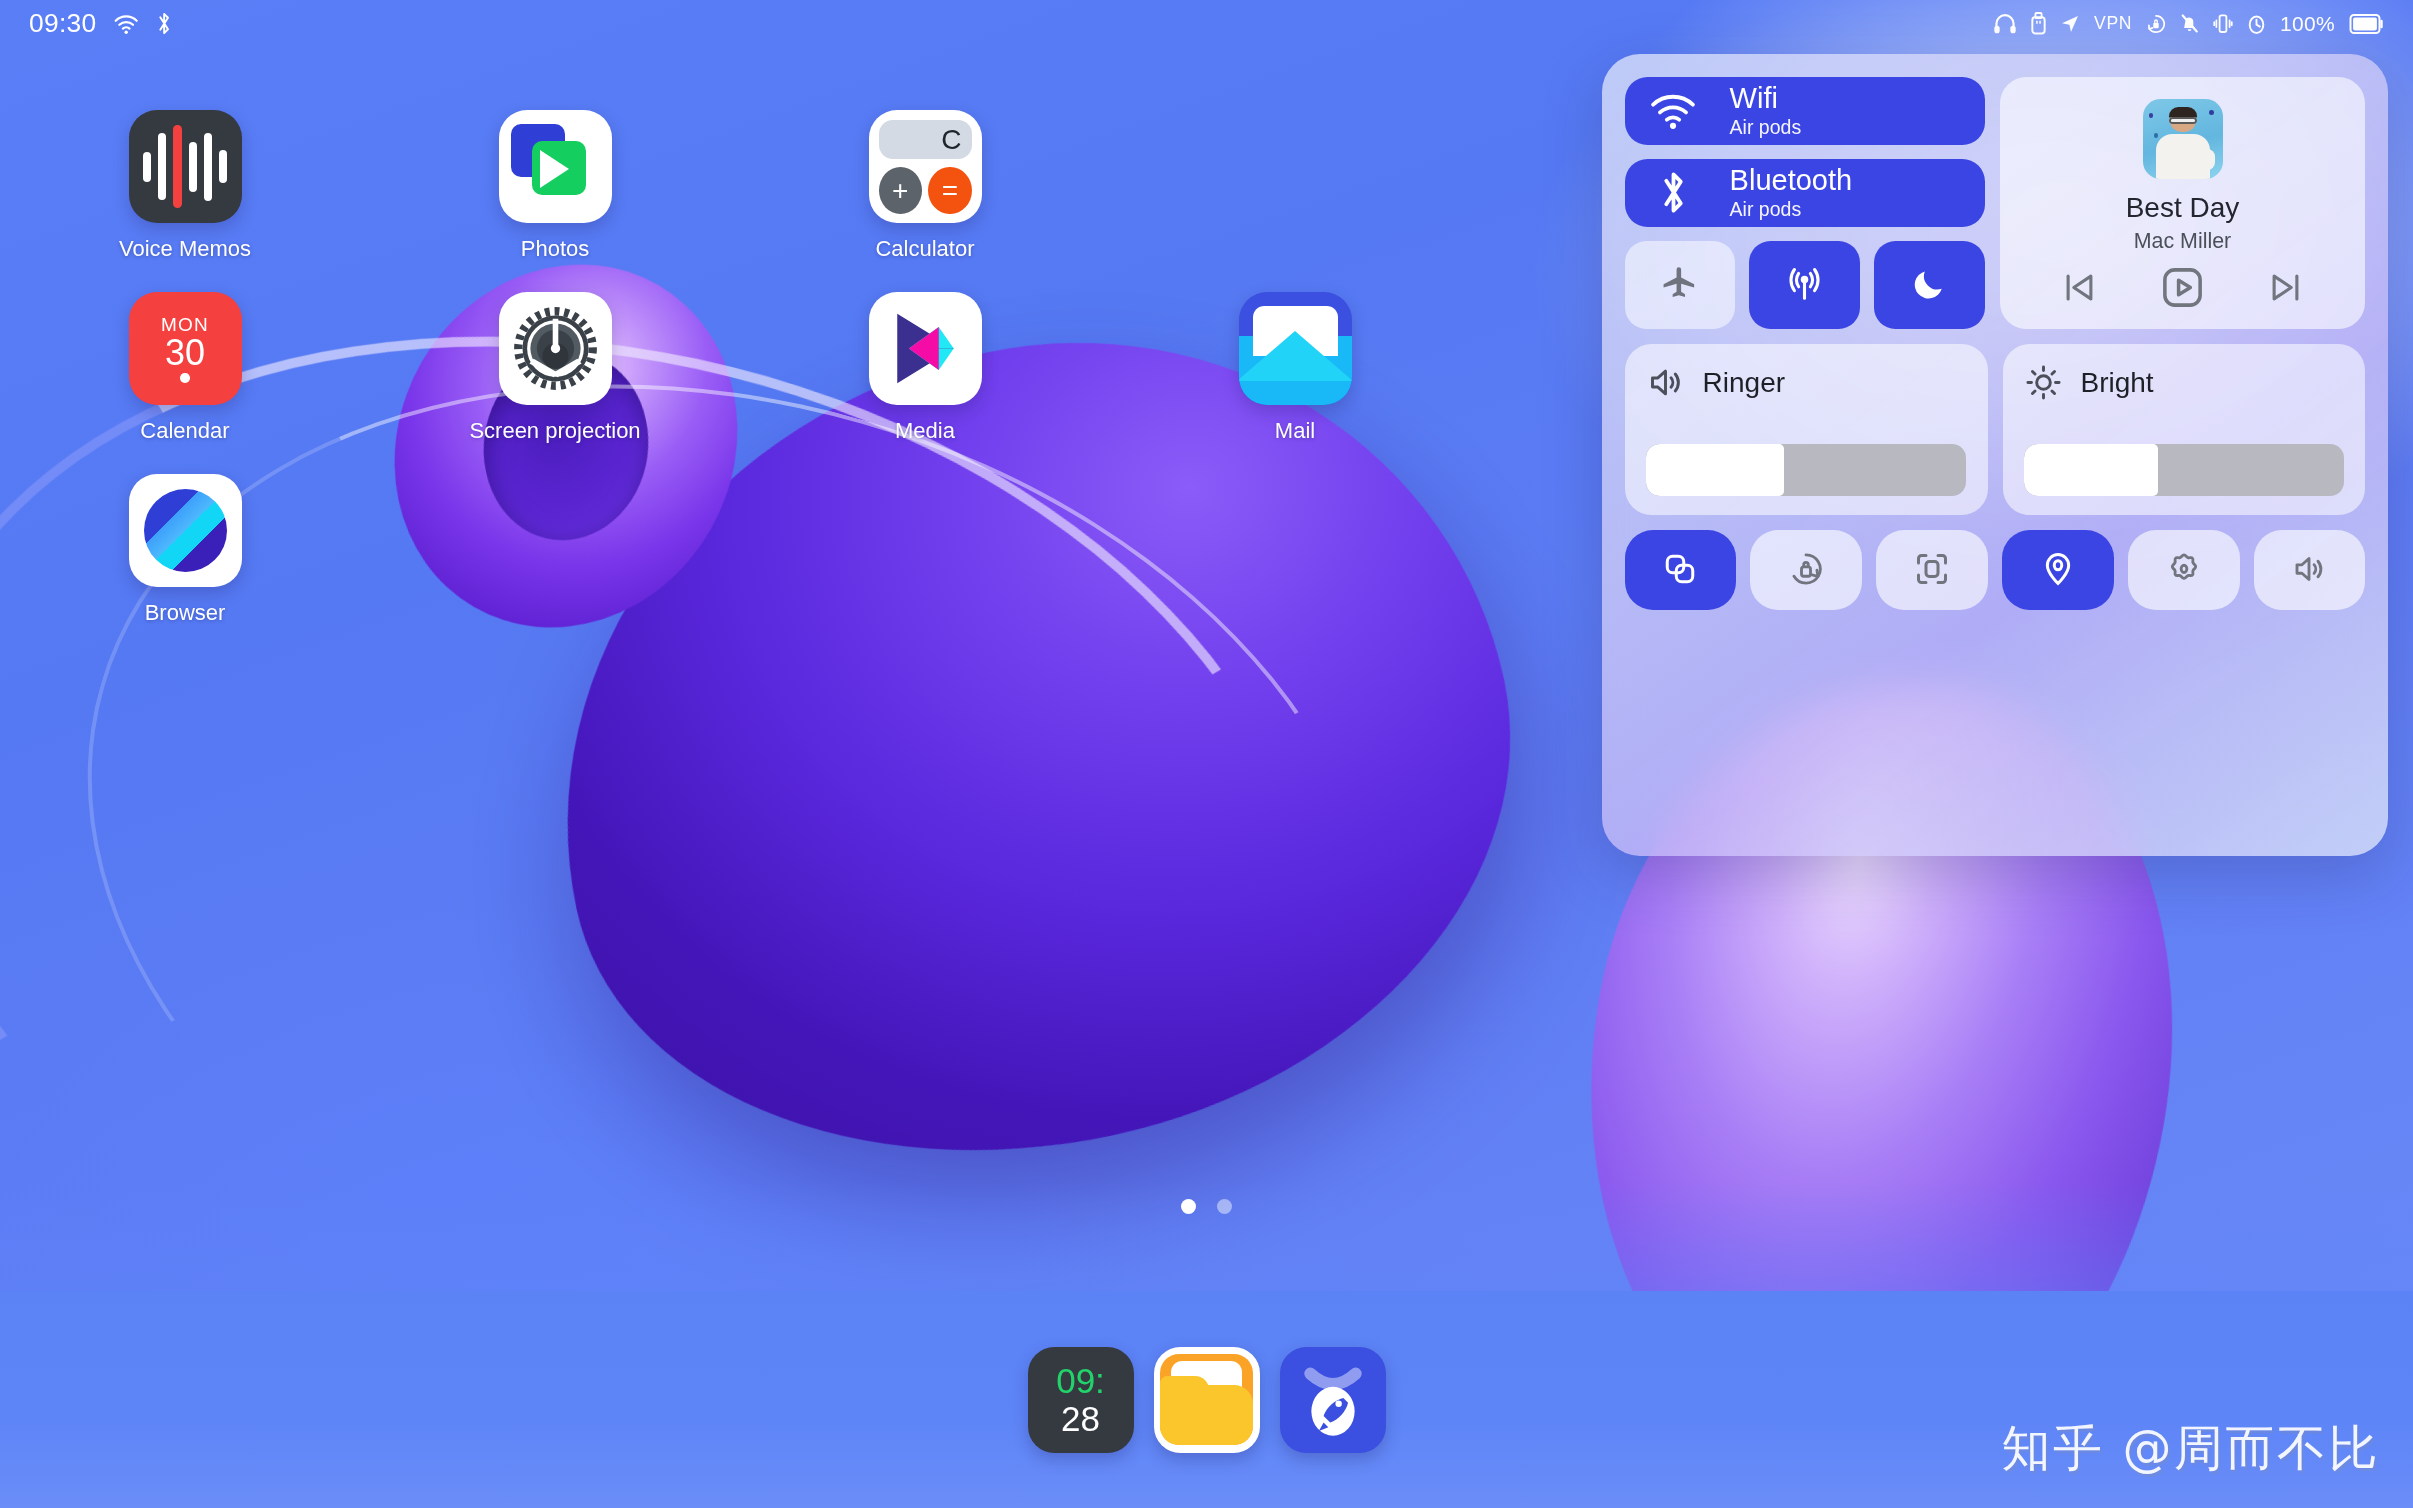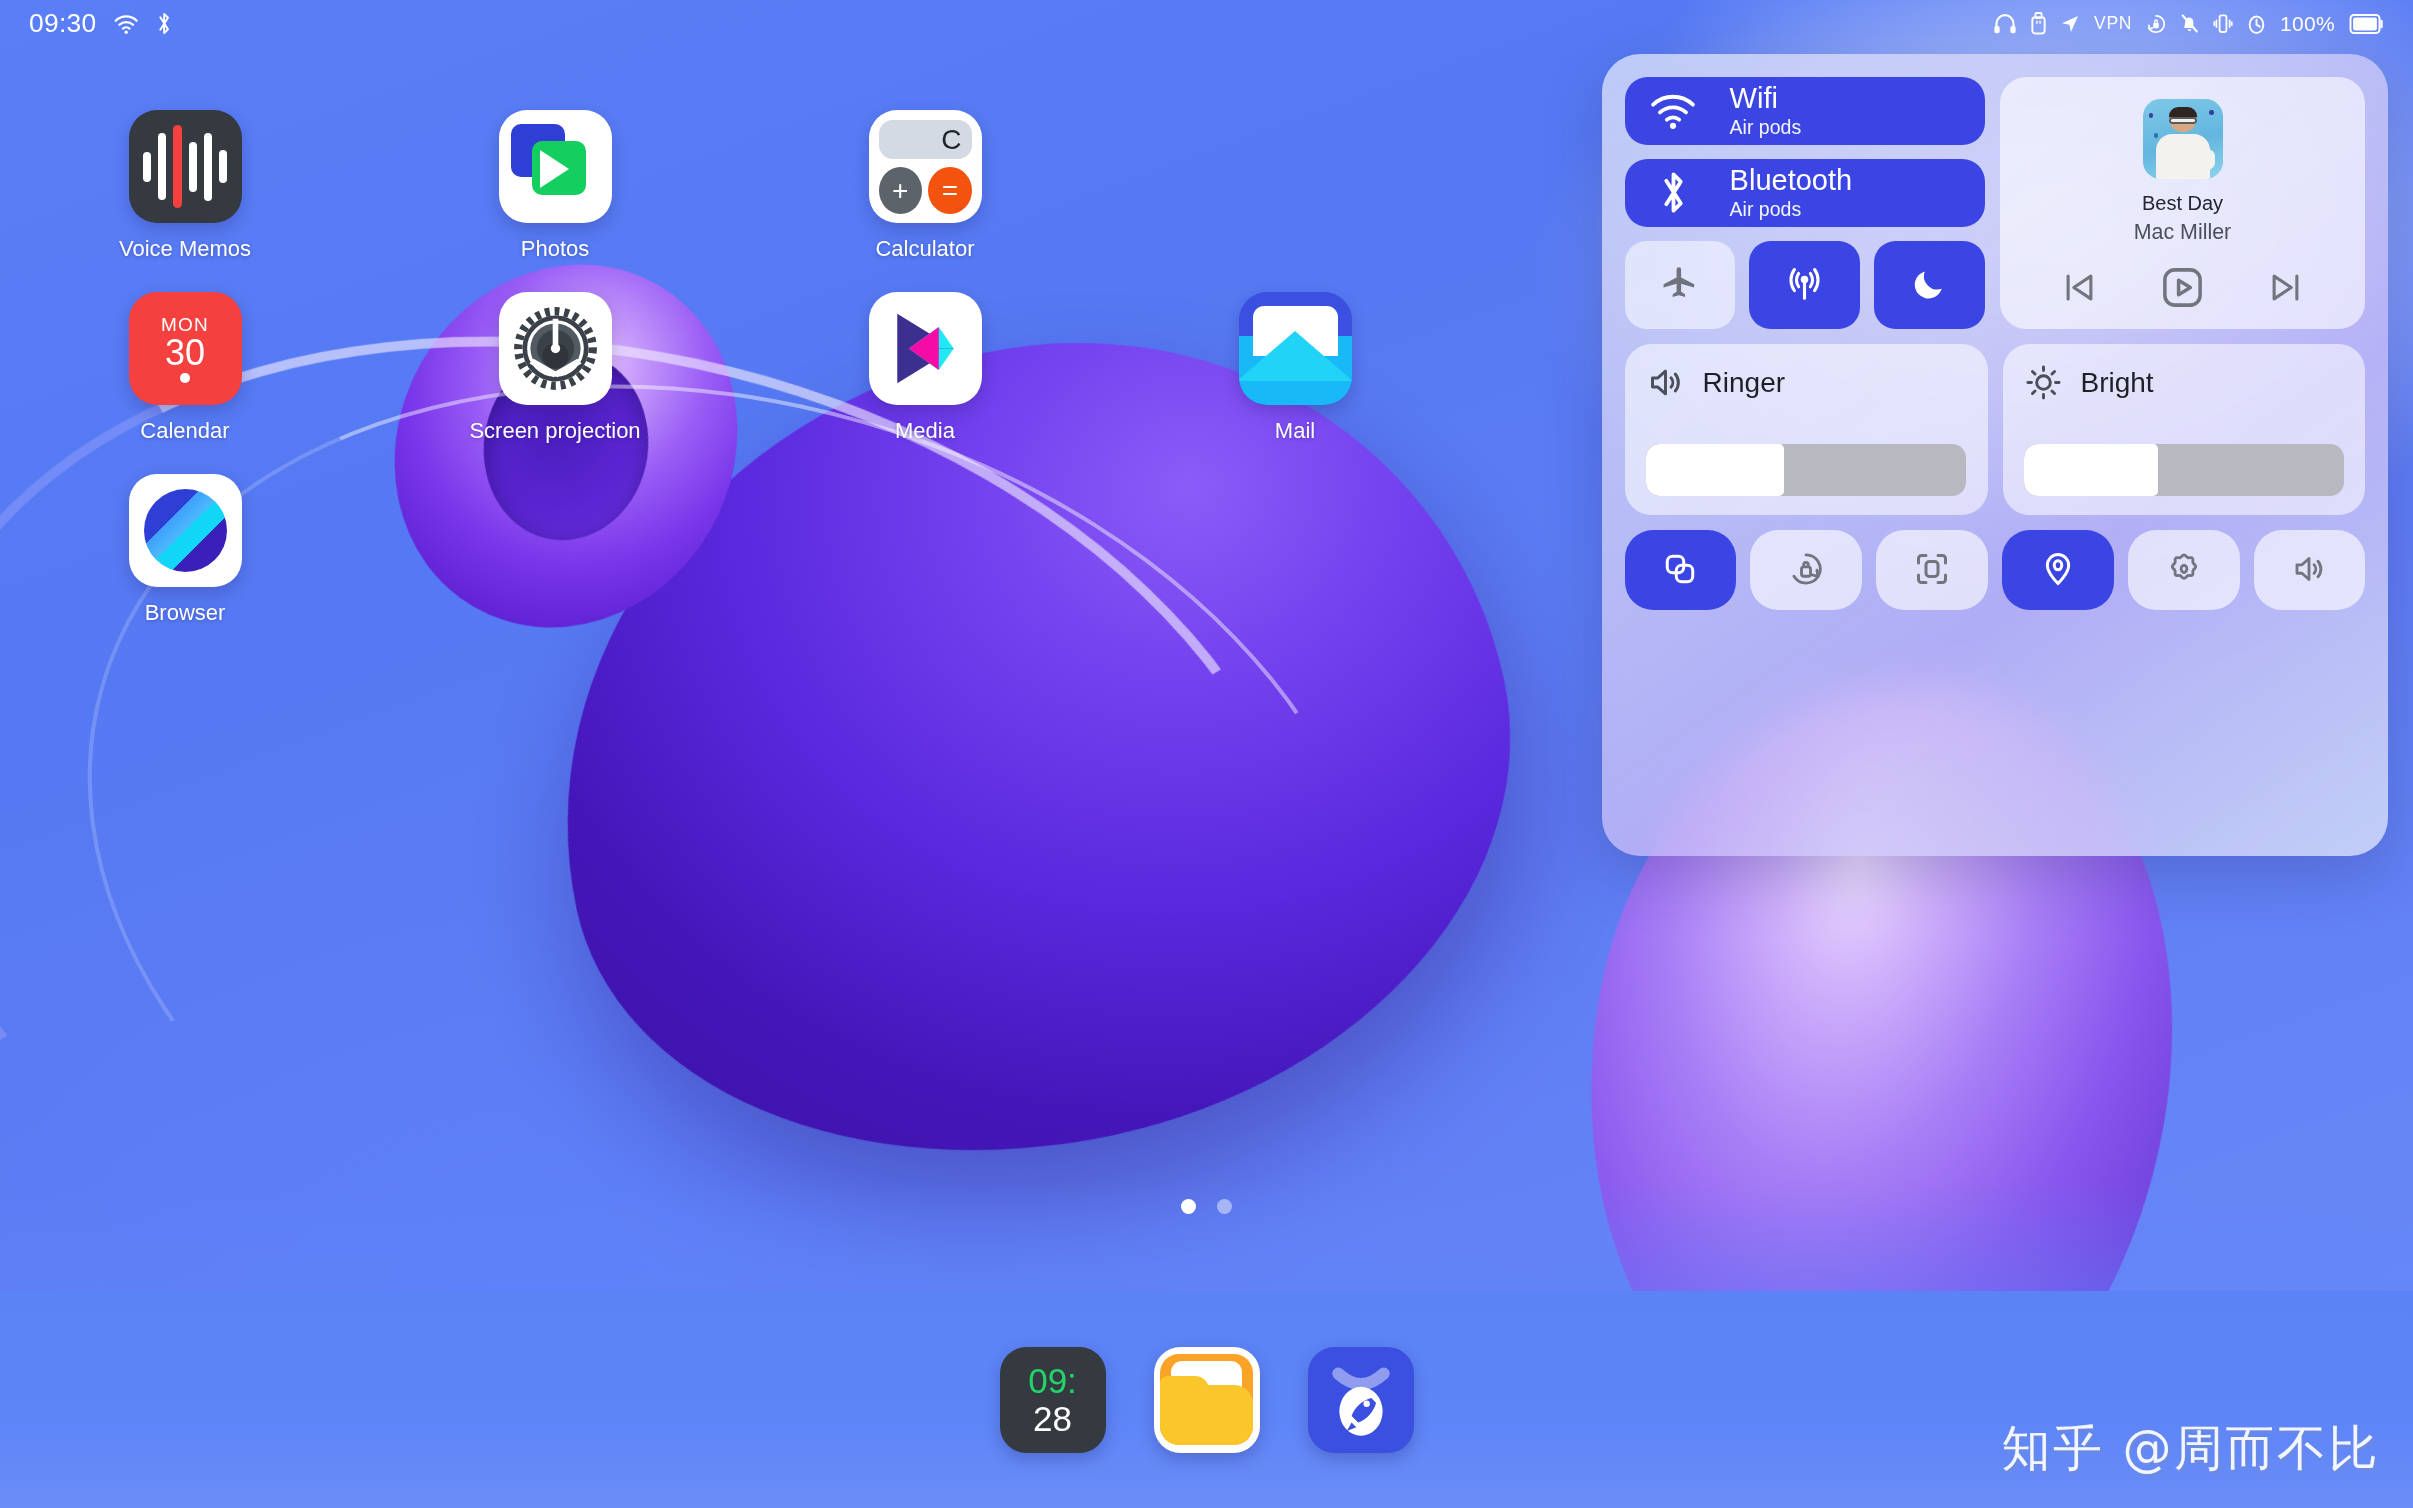--- a/index.html
+++ b/index.html
@@ -173,21 +173,21 @@
   #pagedots span.active{ background:#ffffff; }
 
   
   #dock-bg{
     position:absolute; left:0; right:0; bottom:0; height:217px;
     background:linear-gradient(180deg,#5b83f6 0%, #5e85f7 60%, #6a8df8 100%);
     z-index:15;
   }
   #dock{
     position:absolute; left:0; right:0; bottom:0; height:217px;
-    display:flex; align-items:center; justify-content:center; gap:48px; z-index:25;
+    display:flex; align-items:center; justify-content:center; gap:20px; z-index:25;
   }
   .dock-icon{ width:106px; height:106px; border-radius:26.4px; position:relative; overflow:hidden;
       box-shadow:0 6.3px 16.3px rgba(30,25,90,.24); }
   .ic-clock{ background:#343a40; display:flex; flex-direction:column; align-items:center; justify-content:center; line-height:1; }
   .ic-clock .hh{ color:#22d36a; font-size:35px; letter-spacing:0px; }
   .ic-clock .mm{ color:#ffffff; font-size:35px; letter-spacing:0px; margin-top:2.5px; }
   .ic-rocket{ background:#3b4fe0; display:flex; align-items:center; justify-content:center; }
 
   
   #control-center{
@@ -224,21 +224,21 @@
   .album-art .fig-head{ position:absolute; left:50%; top:10px; transform:translateX(-50%);
       width:25px; height:22.6px; border-radius:50% 50% 44% 44%; background:#d8a883; }
   .album-art .fig-hair{ position:absolute; left:50%; top:7.5px; transform:translateX(-50%);
       width:28px; height:11.3px; border-radius:14px 14px 2.5px 2.5px; background:#2e2520; }
   .album-art .fig-glass{ position:absolute; left:50%; top:17.6px; transform:translateX(-50%);
       width:28px; height:7.5px; border-radius:3.8px; background:#efefef; box-shadow:inset 0 0 0 1.9px #5a5a5a; }
   .album-art .fig-body{ position:absolute; left:50%; bottom:0; transform:translateX(-50%);
       width:54px; height:45px; border-radius:16.3px 16.3px 0 0; background:#f4f2ef; }
   .album-art .fig-arm{ position:absolute; right:7.5px; bottom:8.8px; width:17.6px; height:21.4px; border-radius:7.5px; background:#f4f2ef; }
   .album-art .conf{ position:absolute; width:4.4px; height:4.4px; border-radius:50%; background:#3c3fa0; }
-  .track-title{ margin-top:12.6px; font-size:20px; color:#23262e; font-weight:400; }
+  .track-title{ margin-top:12.6px; font-size:28px; color:#23262e; font-weight:400; }
   .track-artist{ margin-top:5px; font-size:21.4px; color:#4a4f59; }
   .music-ctrls{ margin-top:auto; width:100%; display:flex; align-items:center; justify-content:space-around; padding:0 11.3px; }
   .mc-btn{ display:flex; align-items:center; justify-content:center; }
 
   .cc-mid{ display:flex; gap:15px; }
   .cc-slider-card{
     flex:1; height:171px; border-radius:26.4px; background:rgba(255,255,255,.55);
     padding:19px 21.4px; display:flex; flex-direction:column;
   }
   .slider-head{ display:flex; align-items:center; gap:17.6px; }

